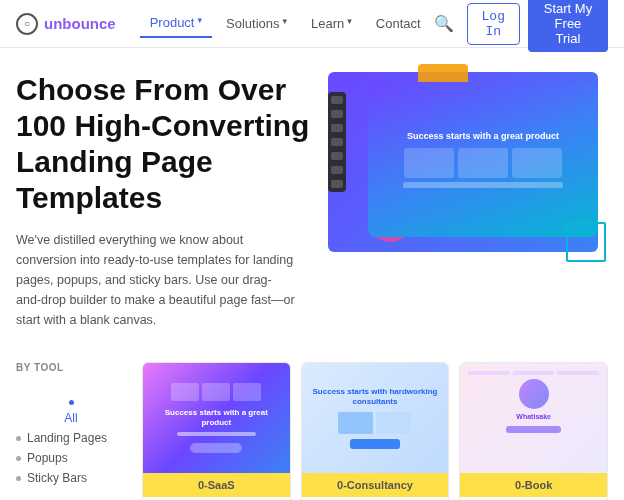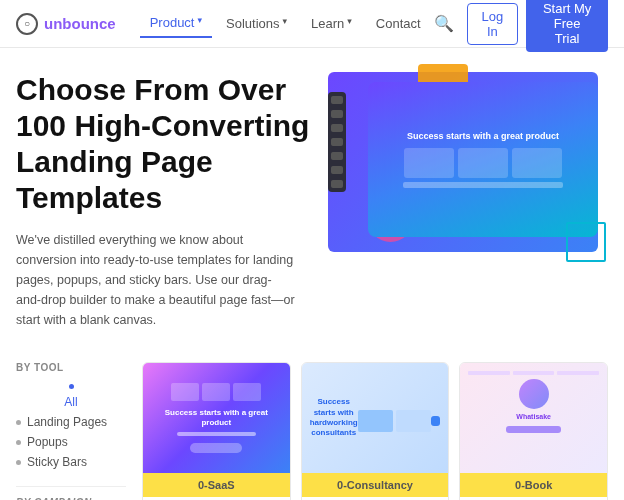--- a/index.html
+++ b/index.html
@@ -21,21 +21,21 @@
     .nav-item {
       padding: 6px 10px; font-size: 13px; color: #555; cursor: pointer;
       display: flex; gap: 3px; border-radius: 3px;
     }
     .nav-item.active { color: #4263eb; border-bottom: 2px solid #4263eb; border-radius: 0; }
     .nav-chevron { font-size: 9px; }
     .nav-right { display: flex; align-items: center; gap: 8px; }
     .search-icon { font-size: 16px; color: #555; cursor: pointer; padding: 4px; }
     .btn-login {
       border: 1.5px solid #4263eb; color: #4263eb; background: transparent;
-      padding: 5px 14px; border-radius: 4px; font-size: 13px; cursor: pointer; font-weight: 500;
+      padding: 5px 14px; border-radius: 4px; font-size: 13px; cursor: pointer; font-weight: 500; font-family: Liberation Mono, monospace;
     }
     .btn-trial {
       background: #4263eb; color: #fff; border: none;
       padding: 6px 14px; border-radius: 4px; font-size: 13px; cursor: pointer; font-weight: 500;
     }
 
     
     .hero {
       display: flex; padding: 24px 16px 16px 16px;
       background: #fff; min-height: 220px;
@@ -77,21 +77,21 @@
       position: absolute; bottom: -10px; right: -8px; width: 40px; height: 40px;
       border: 2px solid #06b6d4; border-radius: 2px; background: transparent;
     }
 
     
     .content-area { display: flex; padding: 16px; gap: 16px; }
 
     
     .sidebar { width: 110px; flex-shrink: 0; }
     .sidebar-section { margin-bottom: 14px; }
-    .sidebar-heading { font-size: 10px; font-weight: 700; color: #888; text-transform: uppercase; letter-spacing: 0.5px; margin-bottom: 8px; }
+    .sidebar-heading { font-size: 10px; font-weight: 700; color: #888; text-transform: uppercase; letter-spacing: 0.5px; margin-bottom: 24px; }
     .sidebar-item { display: flex; align-items: center; gap: 6px; padding: 3px 0; font-size: 12px; color: #555; cursor: pointer; }
     .sidebar-item.active { color: #4263eb; flex-direction: column; }
     .sidebar-item.active .dot { background: #4263eb; }
     .dot { width: 5px; height: 5px; border-radius: 50%; background: #aaa; }
     .sidebar-divider { border: none; border-top: 1px solid #eee; margin: 10px 0; }
     .sidebar-section-row { display: flex; align-items: center; justify-content: space-between; cursor: pointer; font-style: italic; }
     .sidebar-section-row .sidebar-heading { margin: 0; }
     .chevron-down { font-size: 10px; color: #888; }
 
     
@@ -229,21 +229,21 @@
 product</div>
           <div class="thumb-bar"></div>
           <div style="width:40%;height:10px;background:rgba(255,255,255,0.3);border-radius:8px;margin-top:3px;"></div>
         </div>
       </div>
       <div class="template-label">0-SaaS</div>
     </div>
 
     <div class="template-card">
       <div class="template-thumb" style="background: linear-gradient(135deg, #dbeafe, #bfdbfe);">
-        <div style="display:flex;flex-direction:row;align-items:center;justify-content:center;height:100%;padding:8px;">
+        <div style="display:flex;flex-direction:column;align-items:center;justify-content:center;height:100%;padding:8px;">
           <div style="font-size:8px;font-weight:600;color:#2563eb;text-align:center;line-height:1.3;">Success starts with
 hardworking consultants</div>
           <div style="margin-top:5px;display:flex;gap:3px;">
             <div style="width:35px;height:22px;background:#93c5fd;border-radius:2px;"></div>
             <div style="width:35px;height:22px;background:#bfdbfe;border-radius:2px;"></div>
           </div>
           <div style="width:50px;height:10px;background:#3b82f6;border-radius:3px;margin-top:5px;"></div>
         </div>
       </div>
       <div class="template-label">0-Consultancy</div>

